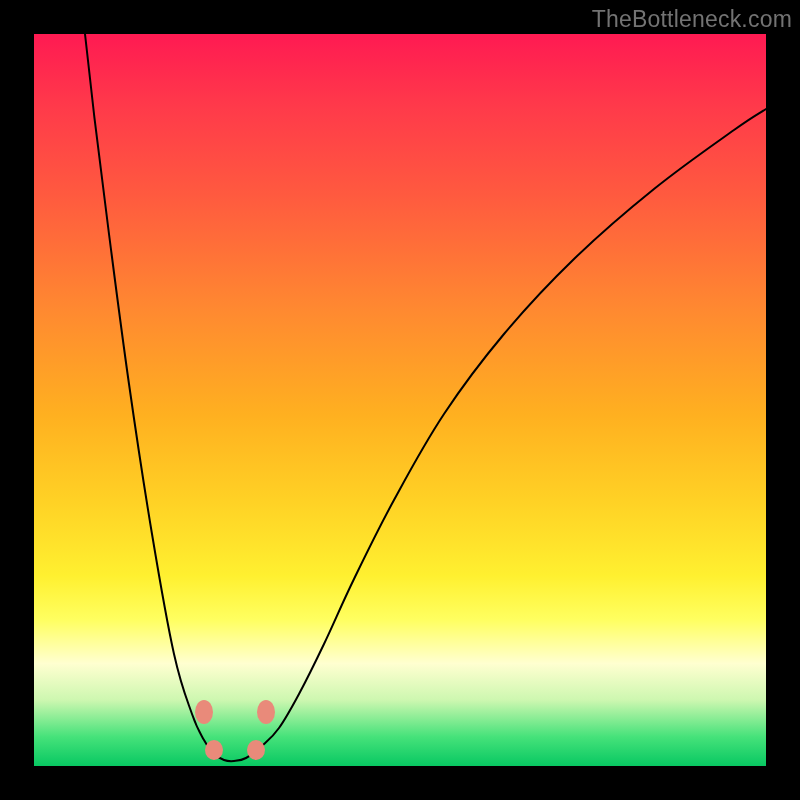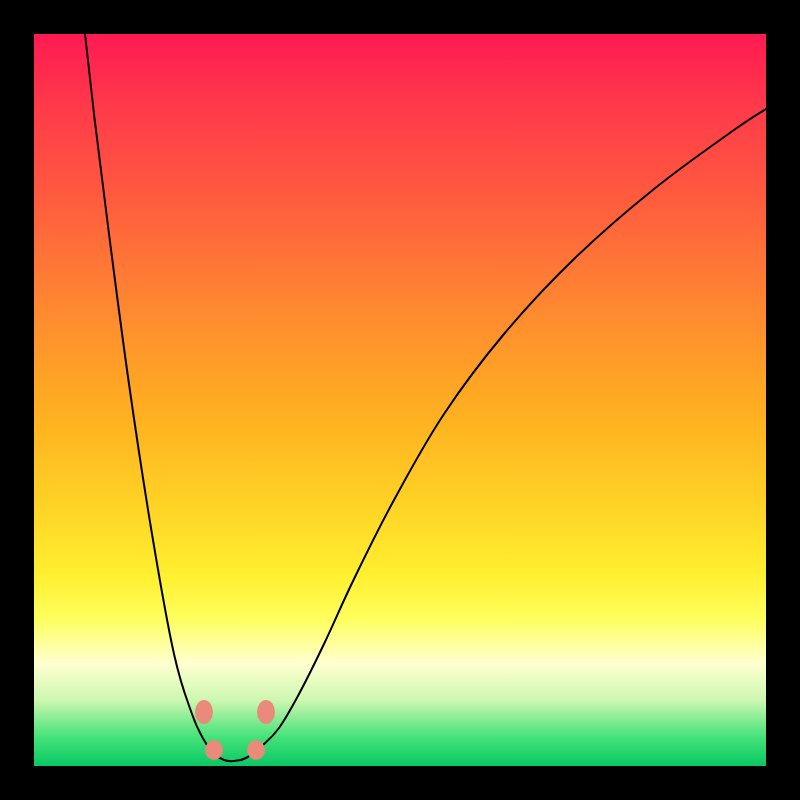--- a/index.html
+++ b/index.html
@@ -68,20 +68,21 @@
   .marker {
     fill: #e98a7a;
     stroke: none;
   }
 </style>
 </head>
 <body>
 
 <div class="frame">
 
+  <div class="watermark">TheBottleneck.com</div>
 
   <div class="plot">
     <svg class="curve" viewBox="0 0 732 732" preserveAspectRatio="none">
       <path id="series-path" class="series-line" d="M 51 0 C 52.6 14.4, 55.7 44.0, 60 80 C 64.3 116.0, 68.7 151.4, 75 200 C 81.3 248.6, 87.3 296.0, 95 350 C 102.7 404.0, 109.9 451.4, 118 500 C 126.1 548.6, 132.8 587.6, 140 620 C 147.2 652.4, 152.6 664.5, 158 680 C 163.4 695.5, 166.0 698.8, 170 706 C 174.0 713.2, 176.4 716.4, 180 720 C 183.6 723.6, 186.4 724.7, 190 726 C 193.6 727.3, 196.0 727.4, 200 727 C 204.0 726.6, 207.0 726.7, 212 724 C 217.0 721.3, 222.1 717.4, 228 712 C 233.9 706.6, 238.3 703.4, 245 694 C 251.7 684.6, 256.9 675.1, 265 660 C 273.1 644.9, 280.1 630.7, 290 610 C 299.9 589.3, 307.4 570.9, 320 545 C 332.6 519.1, 343.8 495.7, 360 466 C 376.2 436.3, 390.2 409.9, 410 380 C 429.8 350.1, 446.6 327.9, 470 300 C 493.4 272.1, 513.0 251.1, 540 225 C 567.0 198.9, 591.2 178.2, 620 155 C 648.8 131.8, 679.8 110.4, 700 96 C 720.2 81.6, 726.2 78.8, 732 75"></path>
       <g id="marker-group">
           <ellipse cx="170" cy="678" rx="9" ry="12" class="marker"></ellipse>
           <ellipse cx="232" cy="678" rx="9" ry="12" class="marker"></ellipse>
           <ellipse cx="180" cy="716" rx="9" ry="10" class="marker"></ellipse>
           <ellipse cx="222" cy="716" rx="9" ry="10" class="marker"></ellipse>
         </g>

